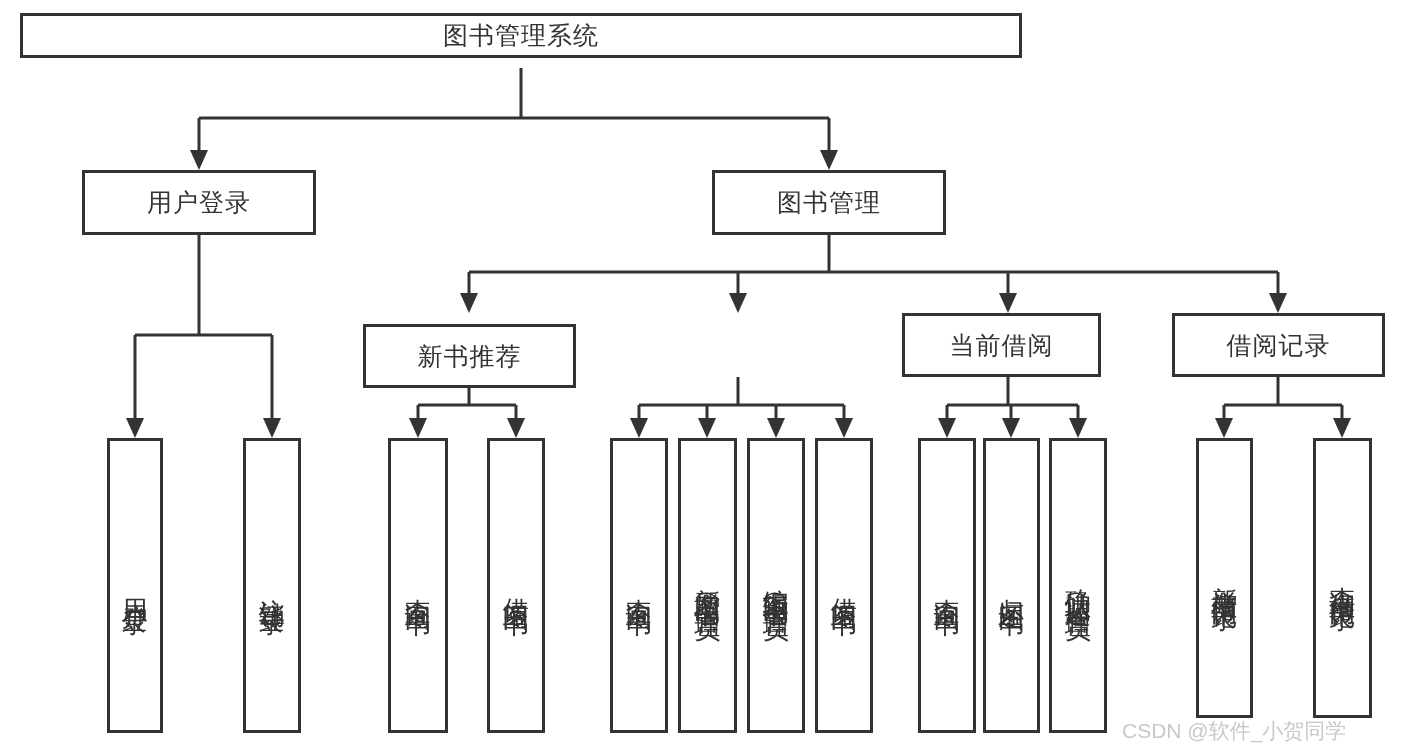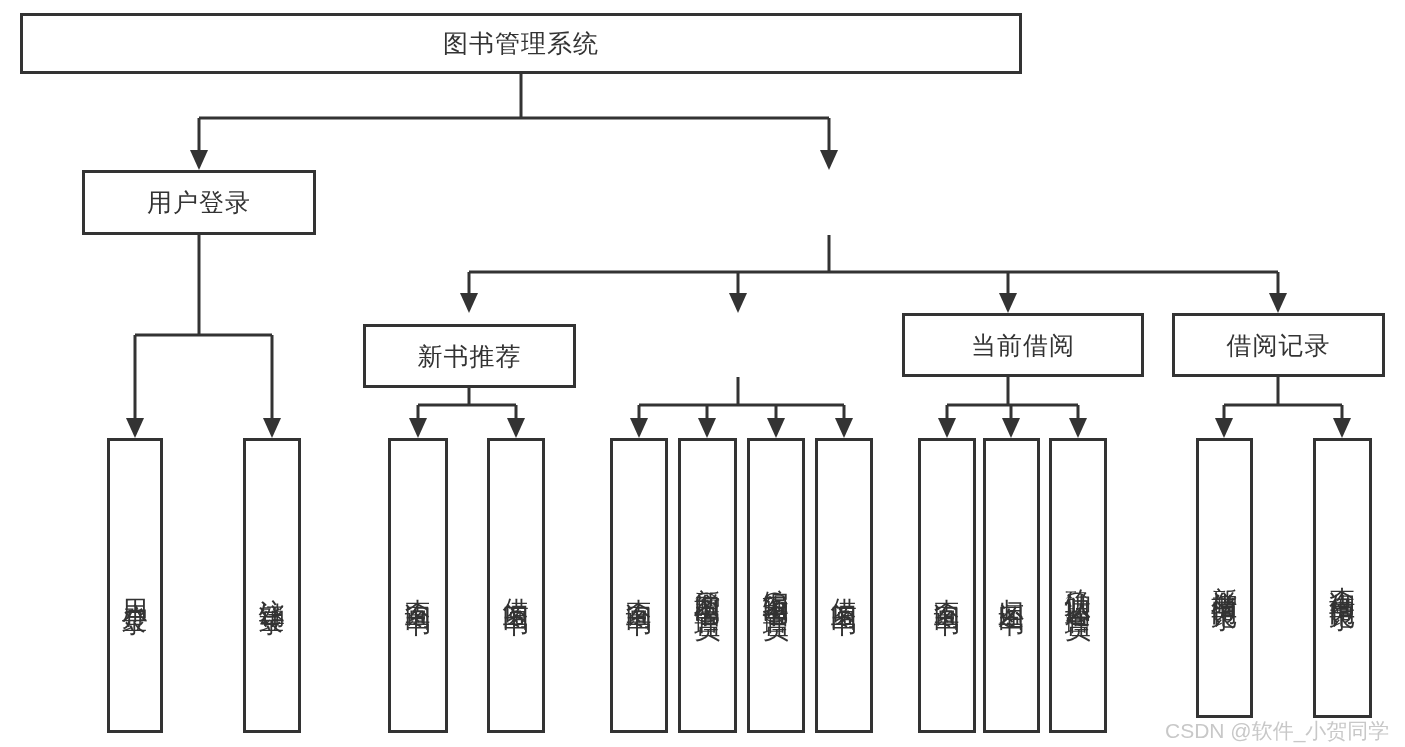--- a/index.html
+++ b/index.html
@@ -14,21 +14,21 @@
     z-index:2;
   }
   .hl{
     font-size:25px;letter-spacing:1px;color:#333333;white-space:nowrap;line-height:1;
   }
   .vl{
     writing-mode:vertical-rl;text-orientation:mixed;
     font-size:26px;letter-spacing:4px;color:#333333;white-space:nowrap;line-height:1.1;
   }
   .watermark{
-    position:absolute;left:1165px;top:719px;font-size:21px;color:#c8c8c8;
+    position:absolute;left:1122px;top:719px;font-size:21px;color:#c8c8c8;
     white-space:nowrap;z-index:5;line-height:1.1;
   }
 </style>
 </head>
 <body>
 
 <div class="stage">
 
   <svg class="wires" viewBox="0 0 1405 747">
     <g stroke="#333333" stroke-width="3" fill="none">
@@ -89,32 +89,35 @@
       <polygon points="767,418 785,418 776,438"></polygon>
       <polygon points="835,418 853,418 844,438"></polygon>
       <polygon points="938,418 956,418 947,438"></polygon>
       <polygon points="1002,418 1020,418 1011,438"></polygon>
       <polygon points="1069,418 1087,418 1078,438"></polygon>
       <polygon points="1215,418 1233,418 1224,438"></polygon>
       <polygon points="1333,418 1351,418 1342,438"></polygon>
     </g>
   </svg>
 
-  <div class="box" style="left:20px;top:13px;width:1002px;height:61px;">
+  <div class="box" style="left:20px;top:13px;width:1002px;height:45px;">
     <span class="hl">图书管理系统</span>
   </div>
 
   <div class="box" style="left:82px;top:170px;width:234px;height:65px;">
     <span class="hl">用户登录</span>
   </div>
+  <div class="box" style="left:712px;top:170px;width:234px;height:65px;">
+    <span class="hl">图书管理</span>
+  </div>
 
   <div class="box" style="left:363px;top:313px;width:213px;height:64px;margin-top:11px;">
     <span class="hl">新书推荐</span>
   </div>
-  <div class="box" style="left:902px;top:313px;width:242px;height:64px;">
+  <div class="box" style="left:902px;top:313px;width:199px;height:64px;">
     <span class="hl">当前借阅</span>
   </div>
   <div class="box" style="left:1172px;top:313px;width:213px;height:64px;">
     <span class="hl">借阅记录</span>
   </div>
 
   <div class="box" style="left:107px;top:438px;width:56px;height:295px;">
     <span class="vl">用户登录</span>
   </div>
   <div class="box" style="left:243px;top:438px;width:58px;height:295px;">

